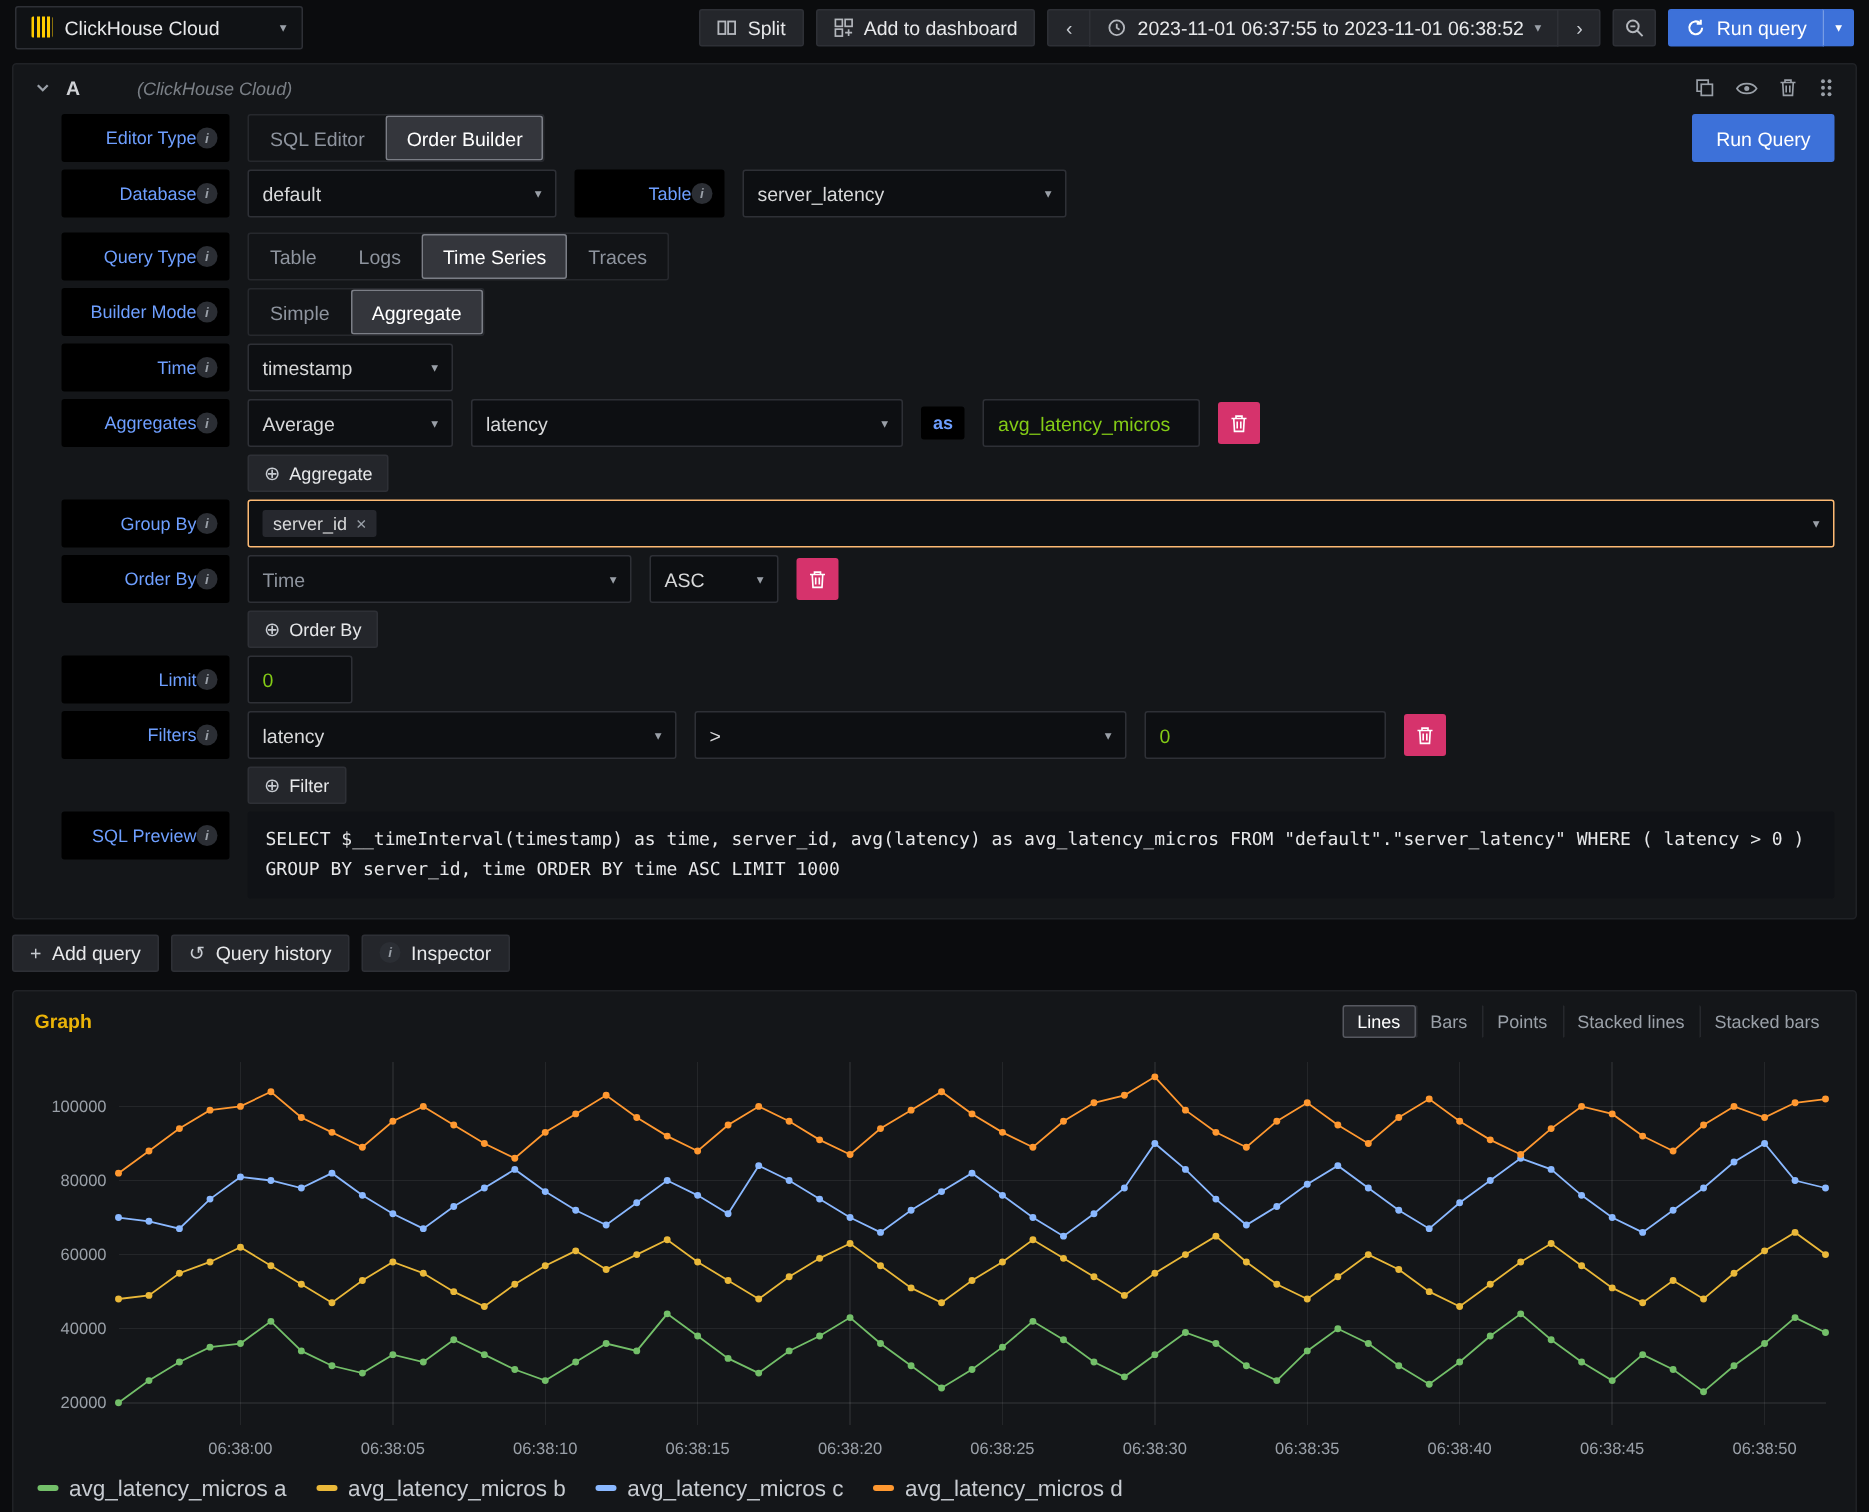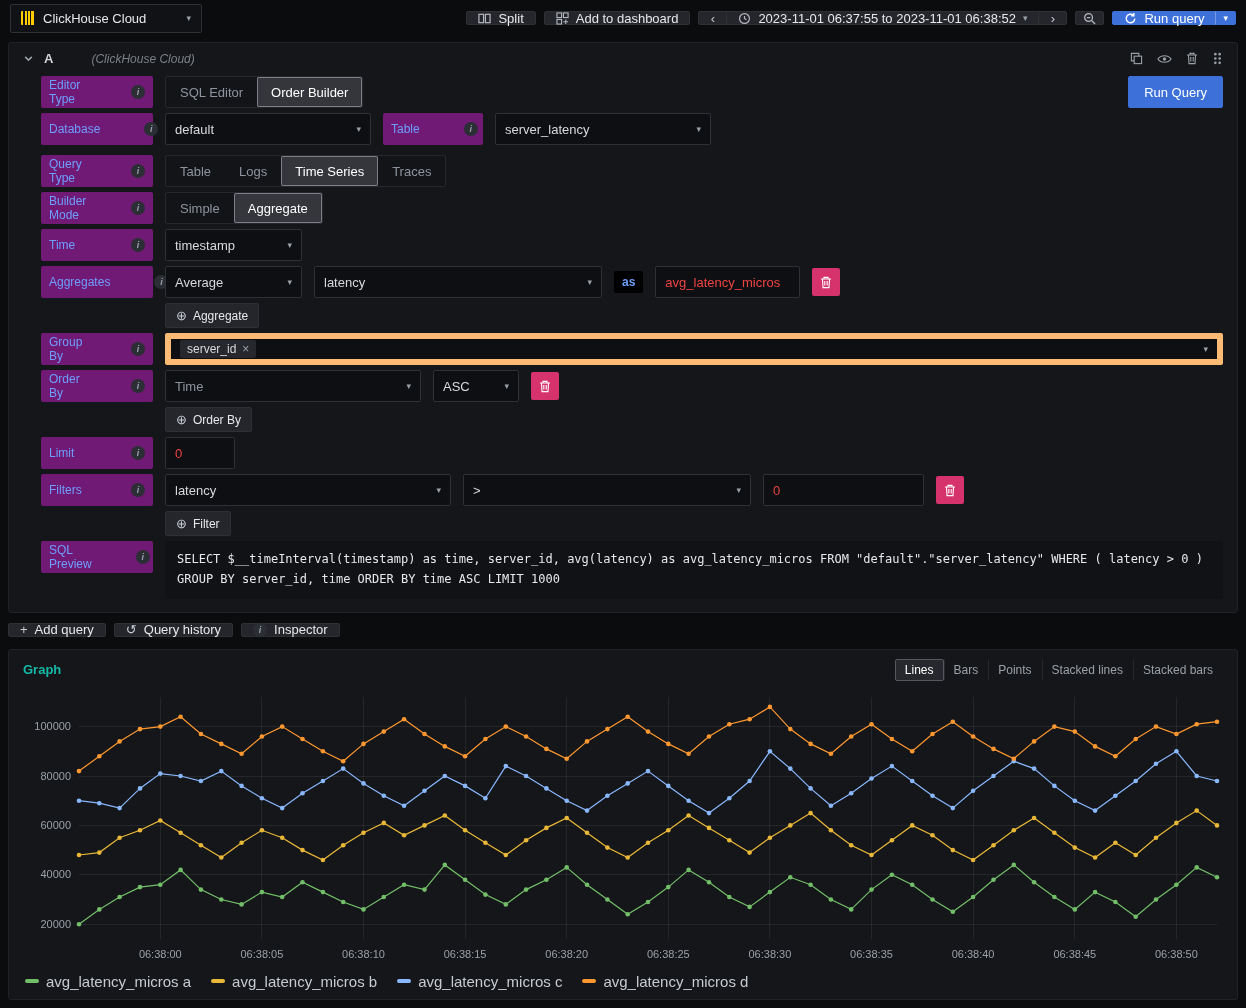--- a/index.html
+++ b/index.html
@@ -9,21 +9,21 @@
     font-family: "Liberation Sans", sans-serif; font-size: 13px;
   }
   .topbar { height: 36px; display: flex; align-items: center; padding: 0 10px; gap: 8px; }
   .ds-picker { display: flex; align-items: center; gap: 8px; background: #101215; border: 1px solid #2e3036;
     border-radius: 2px; height: 29px; padding: 0 10px; width: 192px; color: #e7e8ea; cursor: pointer; }
   .ch-logo { width: 14px; height: 14px; border-radius: 1px; flex: 0 0 auto;
     background: repeating-linear-gradient(90deg, #ffcc00 0 2px, #101215 2px 3.5px); }
   .caret { color: #9aa0a8; font-size: 9px; line-height: 1; }
   .ds-picker .caret { margin-left: auto; }
   .topbar-right { margin-left: auto; display: flex; align-items: center; gap: 8px; }
-  .btn { display: inline-flex; align-items: center; gap: 7px; height: 14px; padding: 0 11px; border-radius: 2px;
+  .btn { display: inline-flex; align-items: center; gap: 7px; height: 25px; padding: 0 11px; border-radius: 2px;
     font-size: 13px; color: #e7e8ea; background: #24262b; border: 1px solid #2e3036; cursor: pointer;
     font-family: inherit; white-space: nowrap; }
   .btn.sq { width: 29px; padding: 0; justify-content: center; }
   .btn.primary { background: #3d71d9; border-color: #3d71d9; color: #fff; font-weight: 500; }
   .btn-group { display: inline-flex; }
   .btn-group .btn { border-radius: 0; margin-left: -1px; }
   .btn-group .btn:first-child { border-radius: 2px 0 0 2px; margin-left: 0; }
   .btn-group .btn:last-child { border-radius: 0 2px 2px 0; }
   .btn.caret-btn { padding: 0 7px; border-left: 1px solid rgba(255,255,255,.3); }
   .ic { color: #b4b7bd; }
@@ -33,56 +33,56 @@
   .qheader { height: 31px; display: flex; align-items: center; padding: 0 14px; gap: 10px; }
   .ref { color: #d0d2d6; font-weight: 600; font-size: 13px; cursor: pointer; }
   .ds-hint { font-style: italic; color: #7b8087; font-size: 12px; margin-left: 28px; }
   .qheader-icons { margin-left: auto; display: flex; gap: 14px; color: #9aa0a8; align-items: center; }
   .qheader-icons span { cursor: pointer; display: inline-flex; }
 
   .qbody { padding: 2px 14px 8px 32px; }
   .frow { display: flex; align-items: center; gap: 12px; margin-bottom: 5px; }
   .frow.top { align-items: flex-start; }
   .offset { margin-left: 124px; }
-  .flabel { width: 112px; min-width: 112px; height: 32px; background: #701a75; border-radius: 2px; display: flex;
-    align-items: center; justify-content: space-between; padding: 0 8px; color: #6e9fff; font-size: 12px; font-weight: 500; gap: 44px; }
+  .flabel { width: 112px; min-width: 112px; height: 32px; background: #000000; border-radius: 2px; display: flex;
+    align-items: center; justify-content: flex-end; padding: 0 8px; color: #6e9fff; font-size: 12px; font-weight: 500; }
   .flabel.small { width: 100px; min-width: 100px; }
   .info { width: 14px; height: 14px; border-radius: 50%; background: #2b2e34; color: #9aa0a8; font-size: 9px;
     display: inline-flex; align-items: center; justify-content: center; font-style: italic; font-weight: 700; flex: 0 0 auto; }
 
   .radio-group { display: inline-flex; background: #121417; border: 1px solid #26282d; border-radius: 2px; height: 32px; }
   .radio-opt { padding: 0 14px; display: flex; align-items: center; color: #8e949e; font-size: 13px;
     border-radius: 2px; cursor: pointer; font-weight: 500; }
   .radio-opt.sel { background: #34363c; color: #fff; box-shadow: inset 0 0 0 1px #7b7e86; }
 
   .select { height: 32px; background: #0d0f12; border: 1px solid #2e3036; border-radius: 2px; display: flex;
     align-items: center; justify-content: space-between; gap: 8px; padding: 0 9px; color: #d8d9da; cursor: pointer; }
   .select.placeholder > span:first-child { color: #8e949e; }
   .tinput { height: 32px; background: #0d0f12; border: 1px solid #2e3036; border-radius: 2px; padding: 4px 9px;
-    color: #ef4444; font-size: 13px; font-family: inherit; }
+    color: #84cc16; font-size: 13px; font-family: inherit; }
   .badge-as { background: #000000; color: #6e9fff; font-size: 12px; font-weight: 700; padding: 4px 8px; border-radius: 2px; }
   .btn-danger { width: 28px; height: 28px; background: #d6336c; border: none; border-radius: 2px; display: inline-flex;
     align-items: center; justify-content: center; cursor: pointer; }
   .btn-add { height: 25px; display: inline-flex; align-items: center; gap: 6px; padding: 0 10px; background: #24262b;
     border: 1px solid #2e3036; border-radius: 2px; color: #e7e8ea; font-size: 12px; font-weight: 500; cursor: pointer;
     font-family: inherit; }
-  .multiselect { flex: 1; height: 32px; background: #0d0f12; border: 6px solid #fdba74; border-radius: 2px;
+  .multiselect { flex: 1; height: 32px; background: #0d0f12; border: 1px solid #fdba74; border-radius: 2px;
     display: flex; align-items: center; gap: 20px; padding: 0 9px; cursor: pointer; }
   .tag { background: #26282e; padding: 2px 7px; border-radius: 2px; font-size: 12px; display: inline-flex; gap: 6px;
     align-items: center; color: #d8d9da; }
   .tag .x { color: #9aa0a8; cursor: pointer; }
   .multiselect .caret { margin-left: auto; }
   .sqlbox { flex: 1; background: #101216; border-radius: 2px; padding: 9px 12px; min-height: 54px;
     font-family: "DejaVu Sans Mono", monospace; font-size: 12px; line-height: 1.65; color: #e7e8ea; word-break: break-all; }
 
   .actions { display: flex; gap: 8px; margin: 10px 8px 12px; }
 
   .graph-panel { margin-top: 12px; }
   .gheader { display: flex; align-items: center; padding: 9px 14px 2px; }
-  .gtitle { font-size: 13px; font-weight: 700; color: #14b8a6; }
+  .gtitle { font-size: 13px; font-weight: 700; color: #eab308; }
   .gmodes { margin-left: auto; display: inline-flex; align-items: stretch; font-size: 12px; color: #9aa0a8; }
   .gmode { padding: 3px 9px; border: 1px solid transparent; border-left-color: #26282d; cursor: pointer; }
   .gmode:first-child { border-left-color: transparent; }
   .gmode.sel { border-color: #565860; background: #26282d; color: #fff; border-radius: 2px; }
   .chart-wrap { padding: 2px 8px 0; }
   svg.chart { display: block; }
   svg .tick { fill: #9aa0a8; font-size: 11px; font-family: "Liberation Sans", sans-serif; }
   svg .ylab { text-anchor: end; }
   svg .xlab { text-anchor: middle; }
   svg .grid { stroke: rgba(255,255,255,0.07); shape-rendering: crispEdges; }

